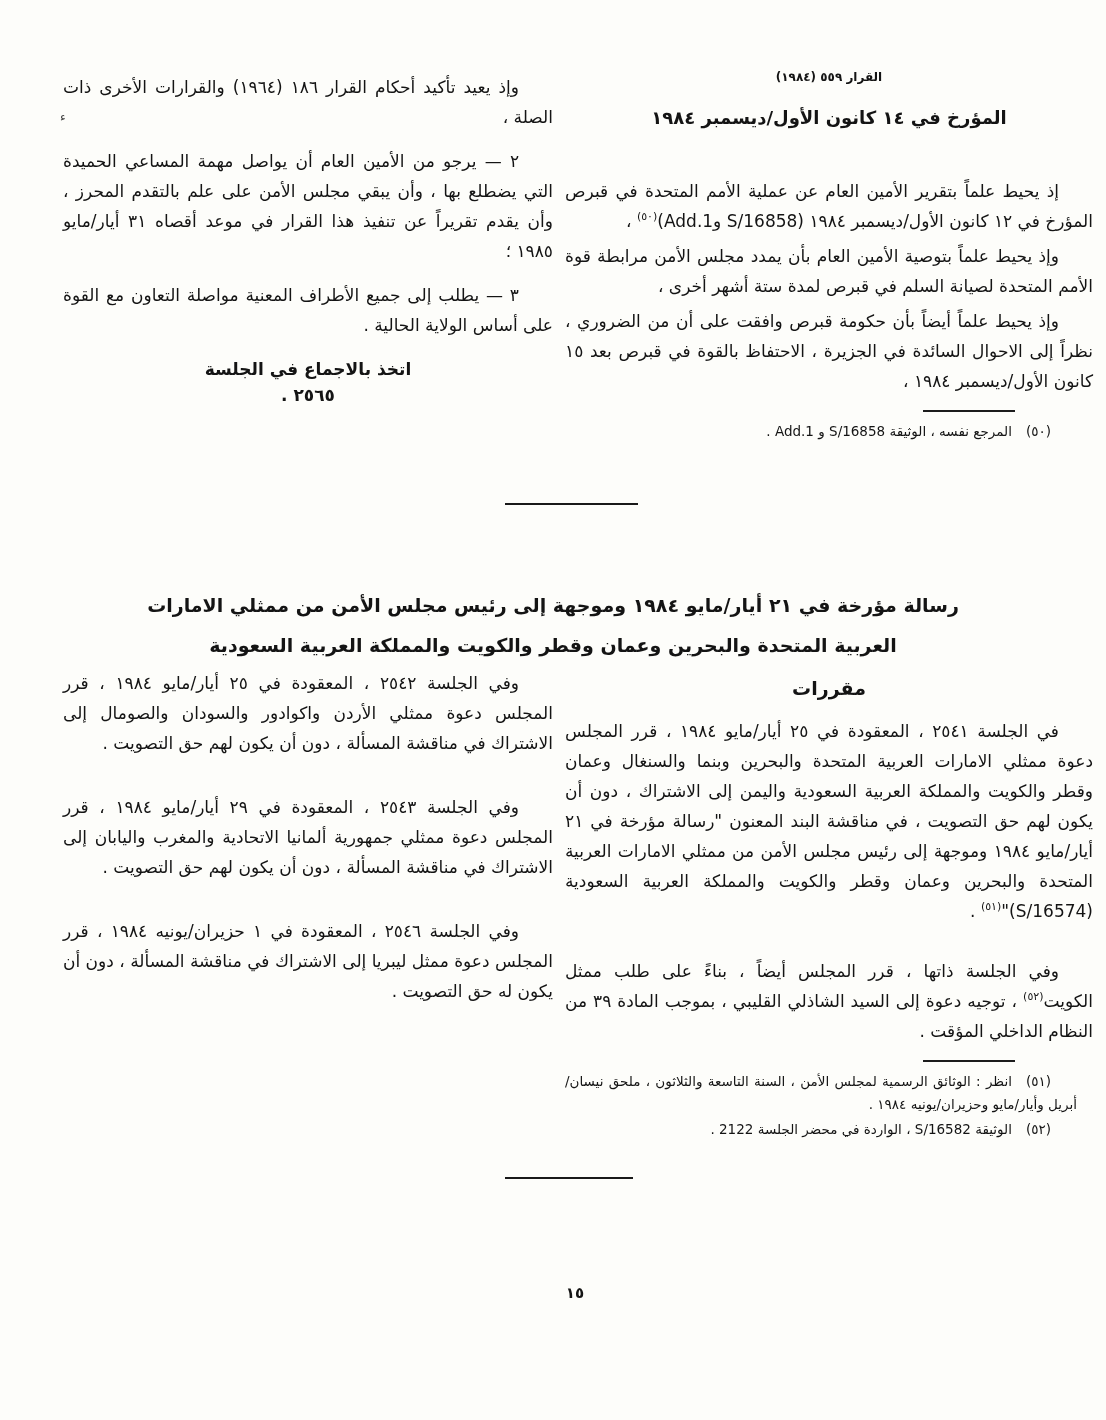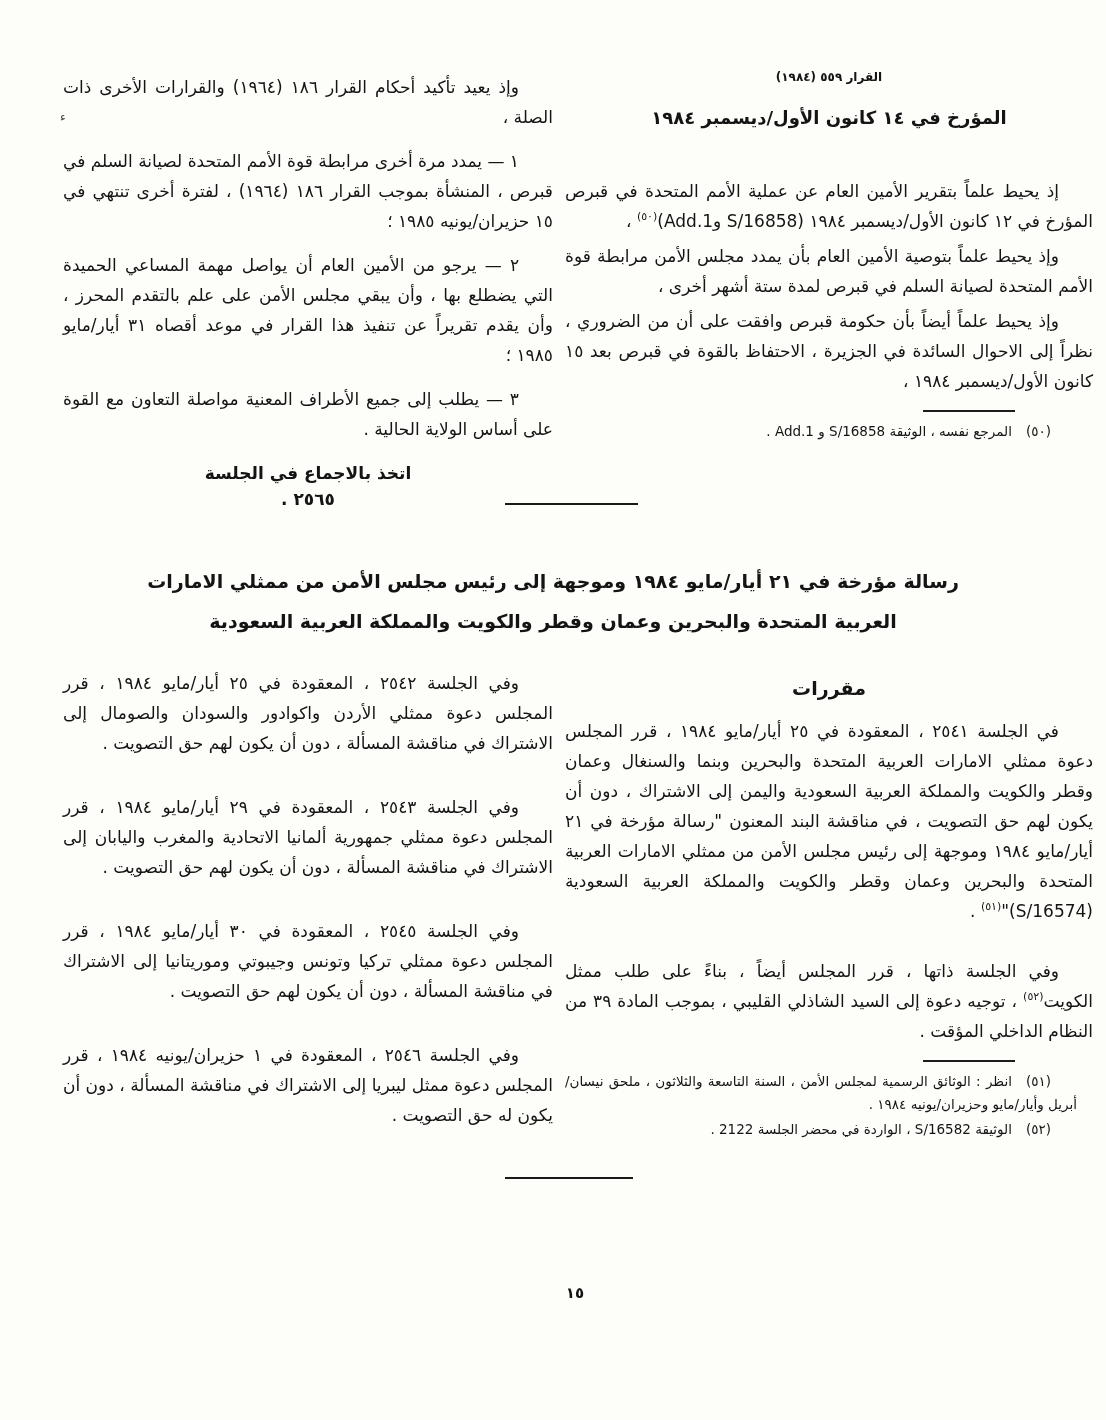--- a/index.html
+++ b/index.html
@@ -72,21 +72,21 @@
   }
   .fn-marker{margin-left:14px;}
   .divider{
     position:absolute;
     height:0;border-top:2px solid #191919;
   }
   #divider-1{left:505px;top:503px;width:133px;}
   #divider-2{left:505px;top:1177px;width:128px;}
   .letter-heading{
     position:absolute;
-    left:138px;top:561px;width:830px;
+    left:138px;top:585px;width:830px;
     margin:0;
     text-align:center;
     font-size:19px;font-weight:bold;
     line-height:40px;
   }
   .decisions-heading{
     margin:0 0 16px 0;
     text-align:center;
     font-size:19px;font-weight:bold;
     line-height:24px;
@@ -121,21 +121,20 @@
 
     <p class="para"><span class="lead">وإذ يحيط علماً أيضاً</span><span> بأن حكومة قبرص وافقت على أن من الضروري ، نظراً إلى الاحوال السائدة في الجزيرة ، الاحتفاظ بالقوة في قبرص بعد ١٥ كانون الأول/ديسمبر ١٩٨٤ ،</span></p>
 
     <hr class="fn-rule">
     <p class="footnote"><span class="fn-marker">(٥٠)</span><span>المرجع نفسه ، الوثيقة S/16858 و Add.1 .</span></p>
   </div>
 
   <div class="col" id="res-left">
     <p class="para mb-md"><span class="lead">وإذ يعيد تأكيد</span><span> أحكام القرار ١٨٦ (١٩٦٤) والقرارات الأخرى ذات الصلة ،</span></p>
 
-    <p class="para mb-md"><span class="lead">١ — يمدد مرة أخرى</span><span> مرابطة قوة الأمم المتحدة لصيانة السلم في قبرص ، المنشأة بموجب القرار ١٨٦ (١٩٦٤) ، لفترة أخرى تنتهي في ١٥ حزيران/يونيه ١٩٨٥ ؛</span></p>
 
     <p class="para mb-md"><span class="lead">٢ — يرجو</span><span> من الأمين العام أن يواصل مهمة المساعي الحميدة التي يضطلع بها ، وأن يبقي مجلس الأمن على علم بالتقدم المحرز ، وأن يقدم تقريراً عن تنفيذ هذا القرار في موعد أقصاه ٣١ أيار/مايو ١٩٨٥ ؛</span></p>
 
     <p class="para"><span class="lead">٣ — يطلب</span><span> إلى جميع الأطراف المعنية مواصلة التعاون مع القوة على أساس الولاية الحالية .</span></p>
 
     <div class="adopted">
       <div>اتخذ بالاجماع في الجلسة</div>
       <div>٢٥٦٥ .</div>
     </div>
   </div>
@@ -152,21 +151,20 @@
     <p class="para"><span>وفي الجلسة ذاتها ، قرر المجلس أيضاً ، بناءً على طلب ممثل الكويت</span><sup class="fnref">(٥٢)</sup><span> ، توجيه دعوة إلى السيد الشاذلي القليبي ، بموجب المادة ٣٩ من النظام الداخلي المؤقت .</span></p>
 
     <hr class="fn-rule">
     <p class="footnote"><span class="fn-marker">(٥١)</span><span>انظر : الوثائق الرسمية لمجلس الأمن ، السنة التاسعة والثلاثون ، ملحق نيسان/أبريل وأيار/مايو وحزيران/يونيه ١٩٨٤ .</span></p>
     <p class="footnote"><span class="fn-marker">(٥٢)</span><span>الوثيقة S/16582 ، الواردة في محضر الجلسة 2122 .</span></p>
   </div>
 
   <div class="col" id="dec-left">
     <p class="para mb-lg">وفي الجلسة ٢٥٤٢ ، المعقودة في ٢٥ أيار/مايو ١٩٨٤ ، قرر المجلس دعوة ممثلي الأردن واكوادور والسودان والصومال إلى الاشتراك في مناقشة المسألة ، دون أن يكون لهم حق التصويت .</p>
     <p class="para mb-lg">وفي الجلسة ٢٥٤٣ ، المعقودة في ٢٩ أيار/مايو ١٩٨٤ ، قرر المجلس دعوة ممثلي جمهورية ألمانيا الاتحادية والمغرب واليابان إلى الاشتراك في مناقشة المسألة ، دون أن يكون لهم حق التصويت .</p>
-    <p class="para mb-lg">وفي الجلسة ٢٥٤٥ ، المعقودة في ٣٠ أيار/مايو ١٩٨٤ ، قرر المجلس دعوة ممثلي تركيا وتونس وجيبوتي وموريتانيا إلى الاشتراك في مناقشة المسألة ، دون أن يكون لهم حق التصويت .</p>
     <p class="para">وفي الجلسة ٢٥٤٦ ، المعقودة في ١ حزيران/يونيه ١٩٨٤ ، قرر المجلس دعوة ممثل ليبريا إلى الاشتراك في مناقشة المسألة ، دون أن يكون له حق التصويت .</p>
   </div>
 
   <div class="divider" id="divider-2"></div>
 
   <div class="page-number">١٥</div>
 
 </div>
 
 </body></html>

